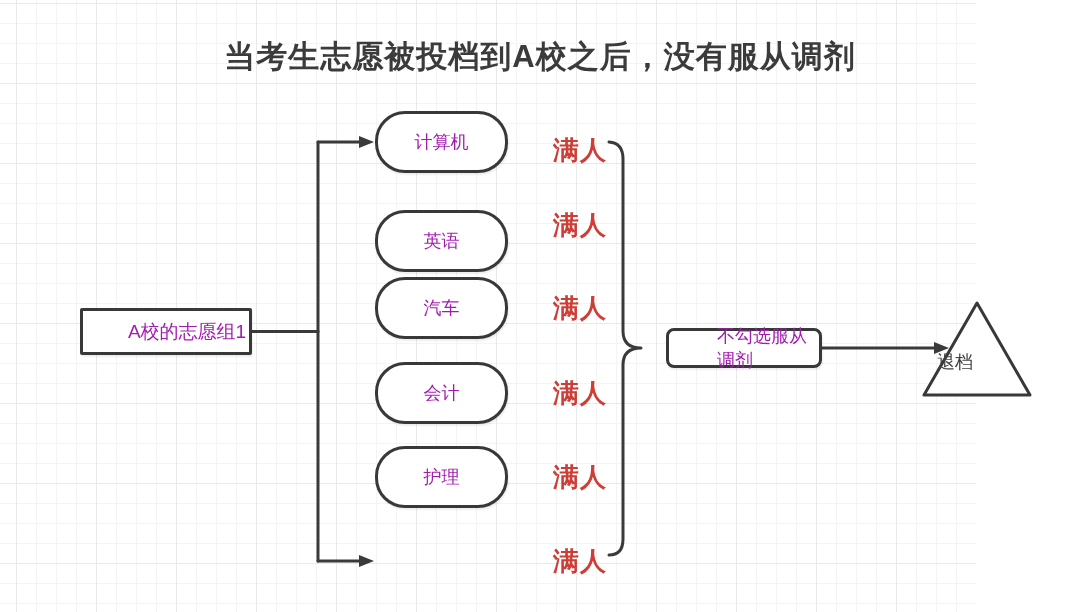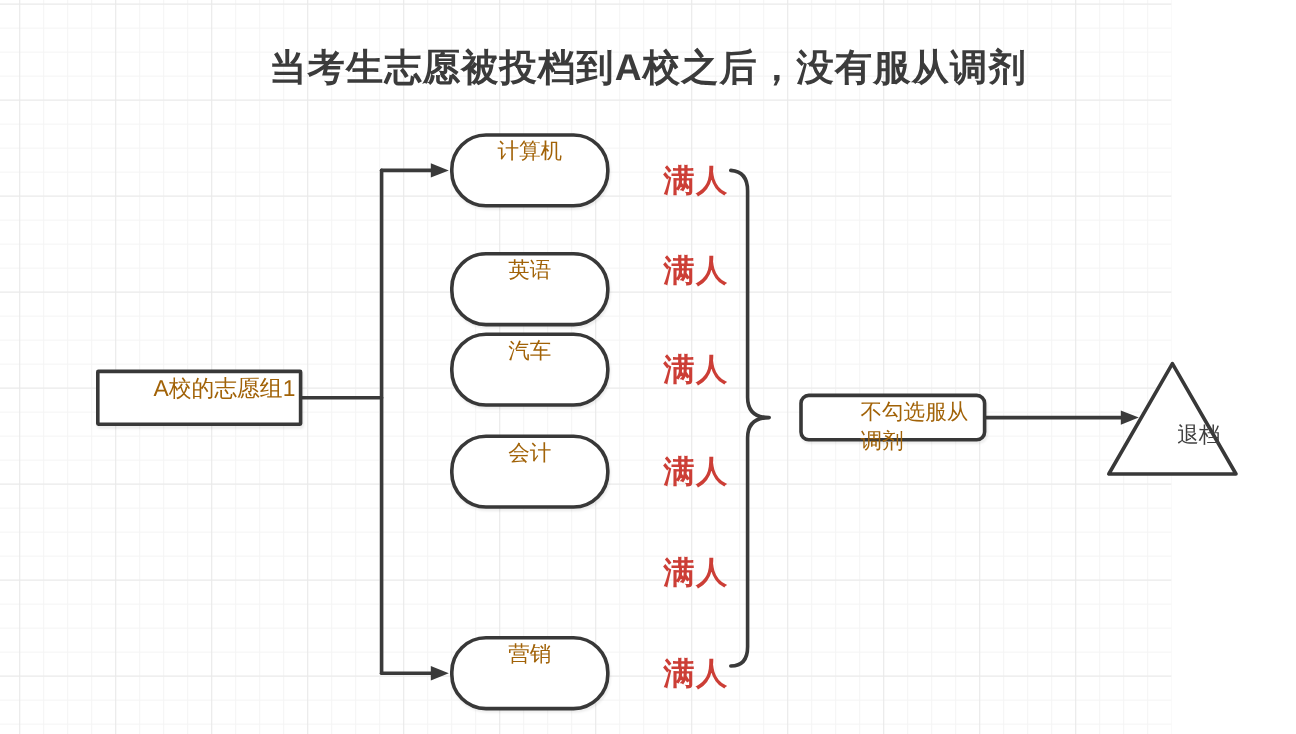--- a/index.html
+++ b/index.html
@@ -20,36 +20,36 @@
   }
   .title {
     position: absolute; left: 0; top: 36px; width: 1080px;
     text-align: center; font-size: 31px; font-weight: bold;
     color: #3b3b3b; letter-spacing: 1px; margin: 0;
   }
   svg.flow-layer { position: absolute; left: 0; top: 0; z-index: 1; }
   .node {
     position: absolute; z-index: 2; box-sizing: border-box;
     background: #ffffff; border: 3px solid #383838;
-    display: flex; align-items: flex-start; justify-content: center;
-    color: #a16207; font-size: 18px;
+    display: flex; align-items: center; justify-content: center;
+    color: #a21caf; font-size: 18px;
     box-shadow: 1px 2px 2px rgba(0,0,0,0.07);
   }
   .node-source { left: 80px; top: 308px; width: 172px; height: 47px; border-radius: 2px; font-size: 19px; padding-left: 42px; }
   .node-major  { left: 375px; width: 133px; height: 62px; border-radius: 30px; }
   .node-decision { left: 666px; top: 328px; width: 156px; height: 40px; border-radius: 8px; padding-left: 48px; }
   .status {
     position: absolute; z-index: 2; left: 533px; width: 100px; height: 32px;
     line-height: 32px; font-size: 26px; font-weight: bold; color: #cc3e36;
     letter-spacing: 1px;
     margin-left: 20px;
   }
   .outcome-label {
     position: absolute; z-index: 2; left: 937px; top: 350px; width: 80px;
-    text-align: right; font-size: 18px; color: #3f3f3f;
+    text-align: left; font-size: 18px; color: #3f3f3f;
   }
 </style>
 </head>
 <body>
 
 <div class="canvas">
 
   <h1 class="title">当考生志愿被投档到A校之后，没有服从调剂</h1>
 
   <svg class="flow-layer" width="1080" height="612" viewBox="0 0 1080 612">
@@ -78,22 +78,22 @@
   </div>
   <div class="node node-major" style="top:210px">
     <span>英语</span>
   </div>
   <div class="node node-major" style="top:362px">
     <span>会计</span>
   </div>
   <div class="node node-major" style="top:277px">
     <span>汽车</span>
   </div>
-  <div class="node node-major" style="top:530px">
-    <span>营销</span>
+  <div class="node node-major" style="top:446px">
+    <span>护理</span>
   </div>
 
   <div class="status" style="top:134px">满人</div>
   <div class="status" style="top:209px">满人</div>
   <div class="status" style="top:292px">满人</div>
   <div class="status" style="top:377px">满人</div>
   <div class="status" style="top:461px">满人</div>
   <div class="status" style="top:545px">满人</div>
 
   <div class="node node-decision">

